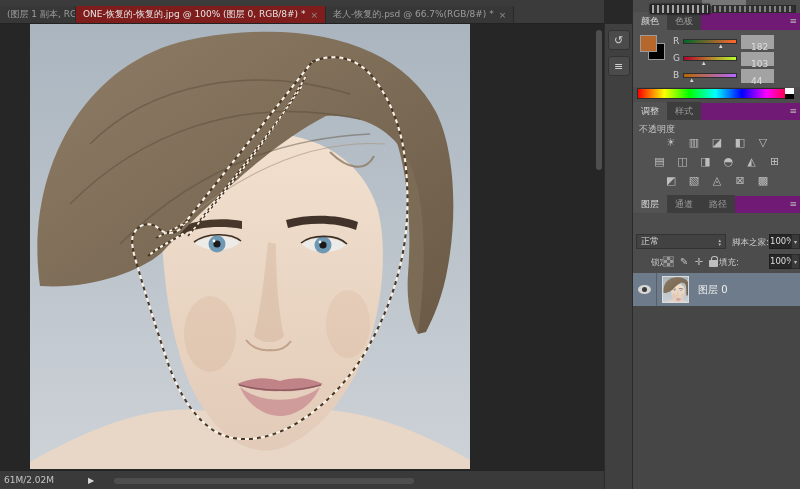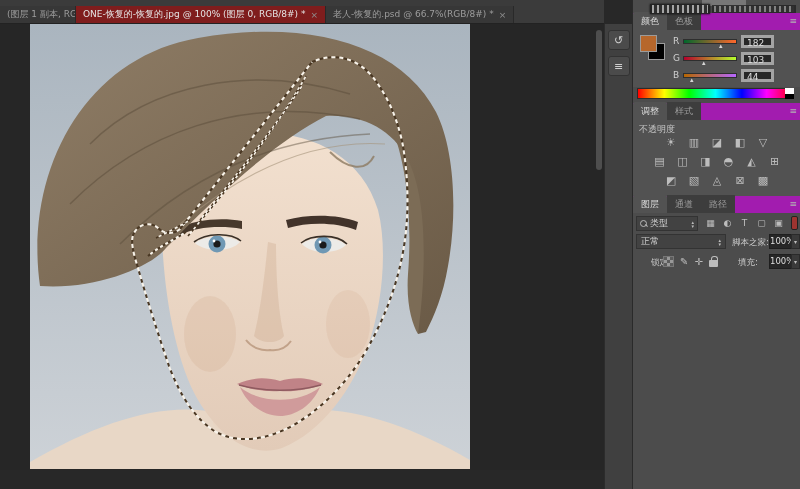--- a/index.html
+++ b/index.html
@@ -38,37 +38,37 @@
   
   .dock { position:absolute; left:604px; top:24px; width:28px; height:465px; background:#404040;
           border-left:1px solid #2c2c2c; }
   .dock-btn { width:22px; height:20px; margin:6px auto 2px auto; background:#4b4b4b;
               border:1px solid #333; border-radius:3px; color:#cfcfcf; font-size:11px;
               display:flex; align-items:center; justify-content:center; }
 
   
   .panels { position:absolute; left:632px; top:0; width:168px; height:489px; background:#4c4c4c;
             border-left:1px solid #2a2a2a; }
-  .phead { position:absolute; left:0; width:168px; height:17px; background:#a21caf;
+  .phead { position:absolute; left:0; width:168px; height:17px; background:#701a75;
            display:flex; align-items:flex-end; }
   .ptab { font-size:9px; color:#9c9c9c; padding:3px 8px 2px 8px; background:#3d3d3d; }
   .ptab.active { background:#525252; color:#dcdcdc; border-radius:2px 2px 0 0; }
   .pmenu { position:absolute; right:4px; top:3px; font-size:9px; color:#b3b3b3; }
 
   
   .color-body { position:absolute; left:0; top:30px; width:168px; height:57px; background:#525252; }
   .fg-swatch { position:absolute; left:7px; top:5px; width:17px; height:17px; border:1px solid #9b9b9b; z-index:2; }
   .bg-swatch { position:absolute; left:15px; top:13px; width:17px; height:17px; border:1px solid #9b9b9b;
                background:#000; z-index:1; }
   .ch-row { position:absolute; left:0; width:168px; height:15px; }
   .ch-label { position:absolute; left:40px; top:1px; font-size:9px; color:#cfcfcf; }
   .ch-track { position:absolute; left:50px; top:4px; width:54px; height:5px; border:1px solid #2e2e2e; }
   .ch-thumb { position:absolute; top:8px; font-size:7px; color:#d6d6d6; line-height:7px; }
   .ch-value { position:absolute; left:108px; top:0; width:33px; height:13px; background:#272727;
-              border:3px solid #a3a3a3; color:#dedede; font-size:9px; line-height:11px; padding-left:3px; }
+              border:7px solid #a3a3a3; color:#dedede; font-size:9px; line-height:11px; padding-left:3px; }
   .track-r { background:linear-gradient(to right,#00672c,#ff672c); }
   .track-g { background:linear-gradient(to right,#b6002c,#b6ff2c); }
   .track-b { background:linear-gradient(to right,#b66700,#b667ff); }
   .spectrum { position:absolute; left:4px; top:88px; width:157px; height:11px; border:1px solid #2c2c2c;
               background:linear-gradient(to right,#f00,#ff0 17%,#0f0 33%,#0ff 50%,#00f 67%,#f0f 83%,#f00); }
   .spec-end { position:absolute; right:-1px; top:-1px; width:9px; height:11px; }
   .spec-end .w { position:absolute; top:0; left:0; width:9px; height:6px; background:#fff; }
   .spec-end .k { position:absolute; bottom:0; left:0; width:9px; height:5px; background:#000; }
 
   
@@ -246,20 +246,27 @@
           <use href="#scr4" fill="none" stroke="#4a3824" stroke-width="1.4" stroke-dasharray="3 3"></use>
           <use href="#scr4" fill="none" stroke="#f8f3ea" stroke-width="1.4" stroke-dasharray="3 3" stroke-dashoffset="3"></use>
         </g>
       </svg>
     </div>
     <div class="vscroll">
       <div class="thumbbar"></div>
     </div>
   </div>
 
+  <div class="statusbar">
+    <span class="doc-info">61M/2.02M</span>
+    <span class="arrow">▶</span>
+    <div class="hscroll">
+      <div class="thumbbar"></div>
+    </div>
+  </div>
 
   <div class="dock">
     <div class="dock-btn">↺</div>
     <div class="dock-btn">≡</div>
   </div>
 
   <div class="panels">
 
     <div class="phead" style="top:13px;">
       <div class="ptab active">颜色</div>
@@ -328,38 +335,20 @@
     </div>
 
     <div class="phead" style="top:196px;">
       <div class="ptab active">图层</div>
       <div class="ptab">通道</div>
       <div class="ptab">路径</div>
       <div class="pmenu">≡</div>
     </div>
     <div class="lay-body">
 
-      <div class="filter-row">
-        <div class="combo kind-combo">
-          <span class="mag"></span>
-          <span>类型</span>
-          <span class="stepper">
-            <span>▴</span>
-              <span>▾</span>
-          </span>
-        </div>
-        <div class="filter-icons">
-          <div class="f-icon">▦</div>
-          <div class="f-icon">◐</div>
-          <div class="f-icon">T</div>
-          <div class="f-icon">▢</div>
-          <div class="f-icon">▣</div>
-        </div>
-        <div class="red-toggle"></div>
-      </div>
 
       <div class="blend-row">
         <div class="combo blend-combo">
           <span>正常</span>
           <span class="stepper">
             <span>▴</span>
               <span>▾</span>
           </span>
         </div>
         <span class="small-label" style="left:99px;">脚本之家:</span>
@@ -368,25 +357,38 @@
       </div>
 
       <div class="lock-row">
         <span class="small-label" style="left:18px;">锁定:</span>
         <div class="lock-icons">
           <div class="checker"></div>
           <div class="glyph-icon">✎</div>
           <div class="glyph-icon">✛</div>
           <div class="padlock"></div>
         </div>
-        <span class="small-label" style="left:86px;margin-left:19px;">填充:</span>
+        <span class="small-label" style="left:86px;">填充:</span>
         <div class="val-box" style="left:136px;">100%</div>
         <div class="dd-btn" style="left:158px;">▾</div>
       </div>
 
+      <div class="layer-list">
+        <div class="layer-row">
+          <div class="eye-cell">
+            <div class="eye"></div>
+          </div>
+          <div class="layer-thumb">
+            <svg viewBox="0 0 440 445" preserveAspectRatio="xMidYMid slice">
+                <use href="#portraitArt"></use>
+              </svg>
+          </div>
+          <span class="layer-name">图层 0</span>
+        </div>
+      </div>
     </div>
   </div>
 
   <div class="overlay-wm">
     <div class="bar1"></div>
     <div class="blk1"></div>
     <div class="blk2"></div>
     <div class="tx tx1"></div>
     <div class="tx tx2"></div>
   </div>

